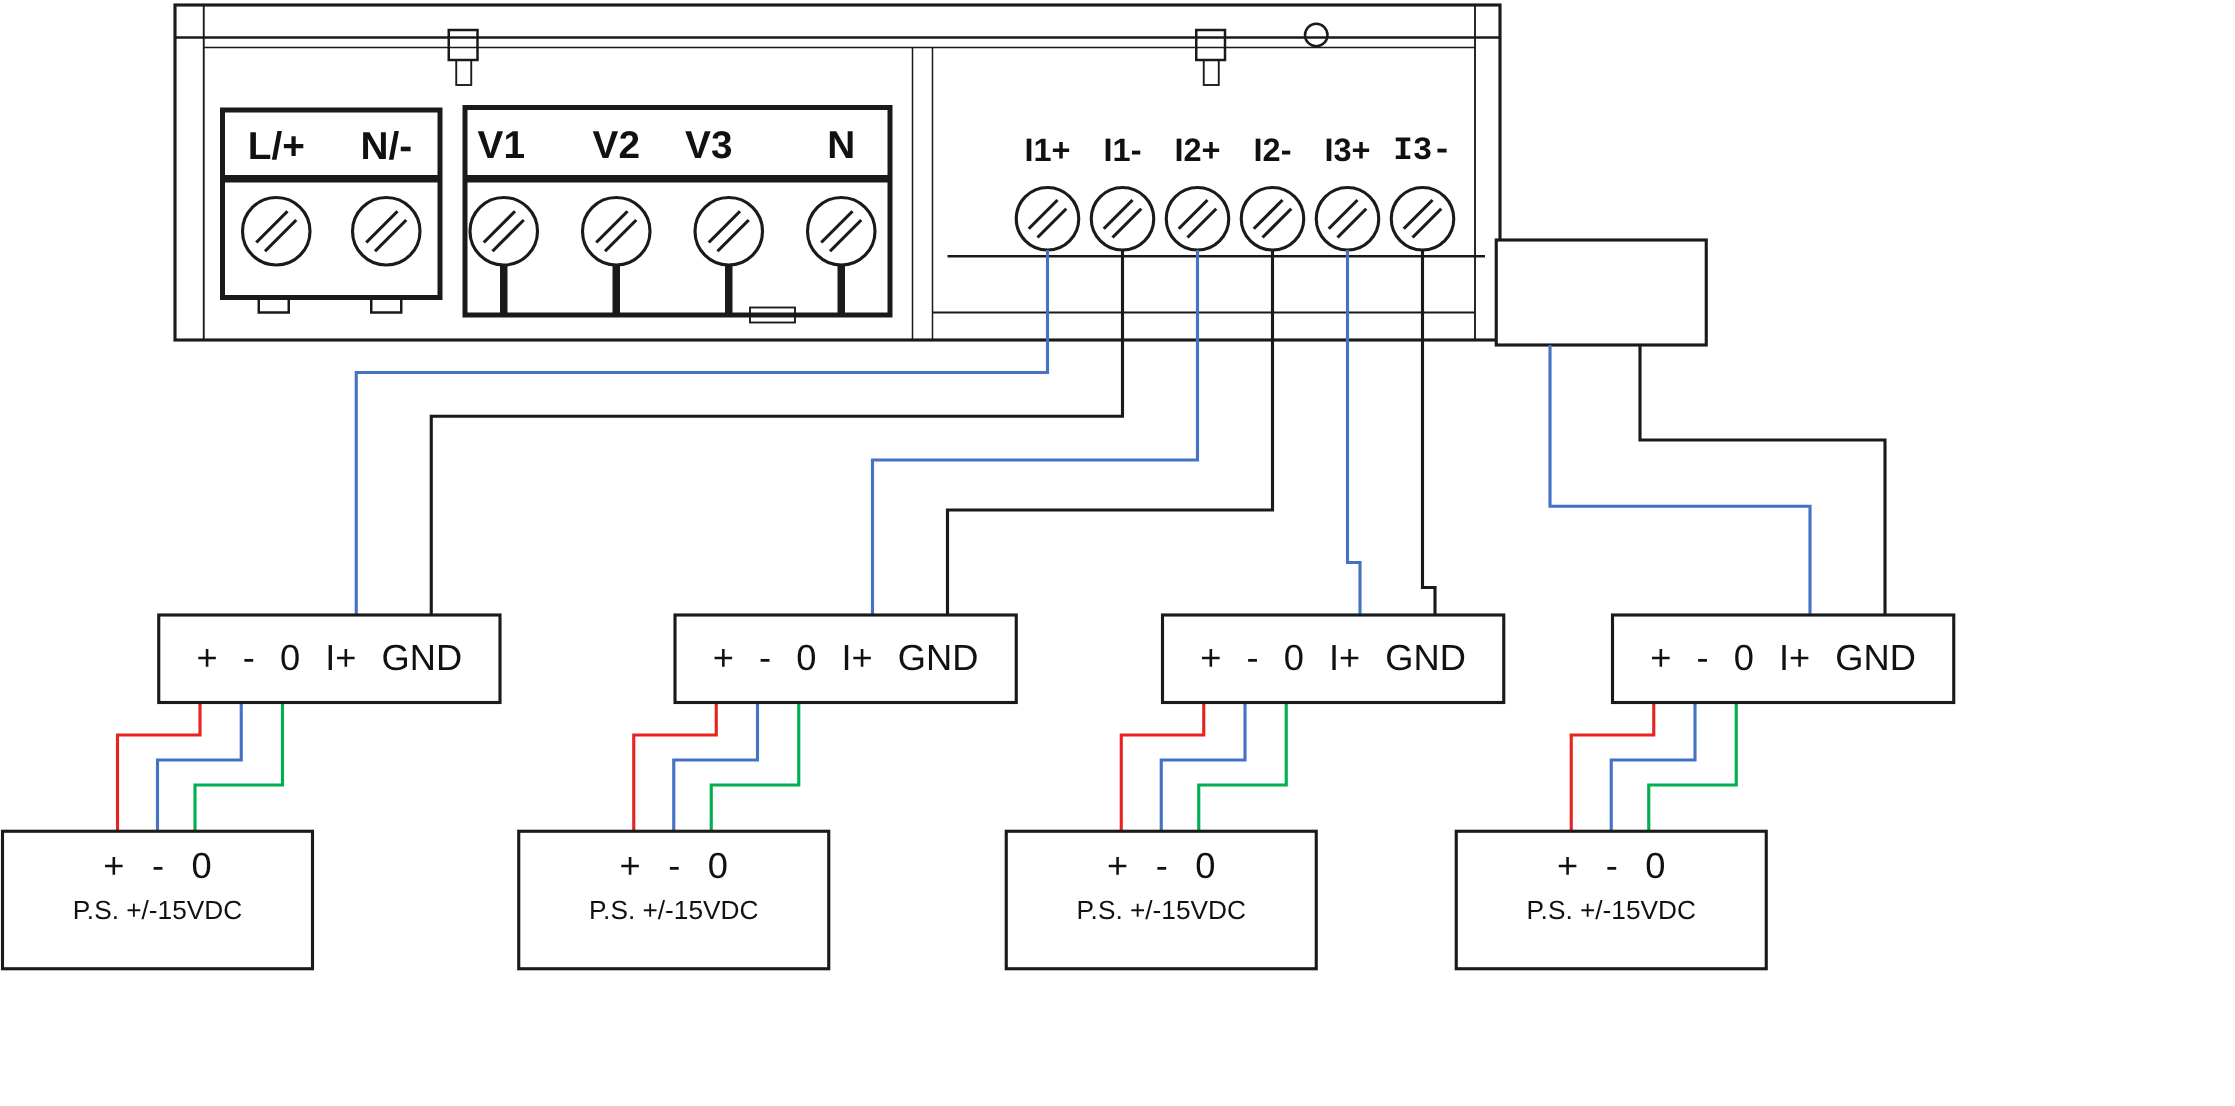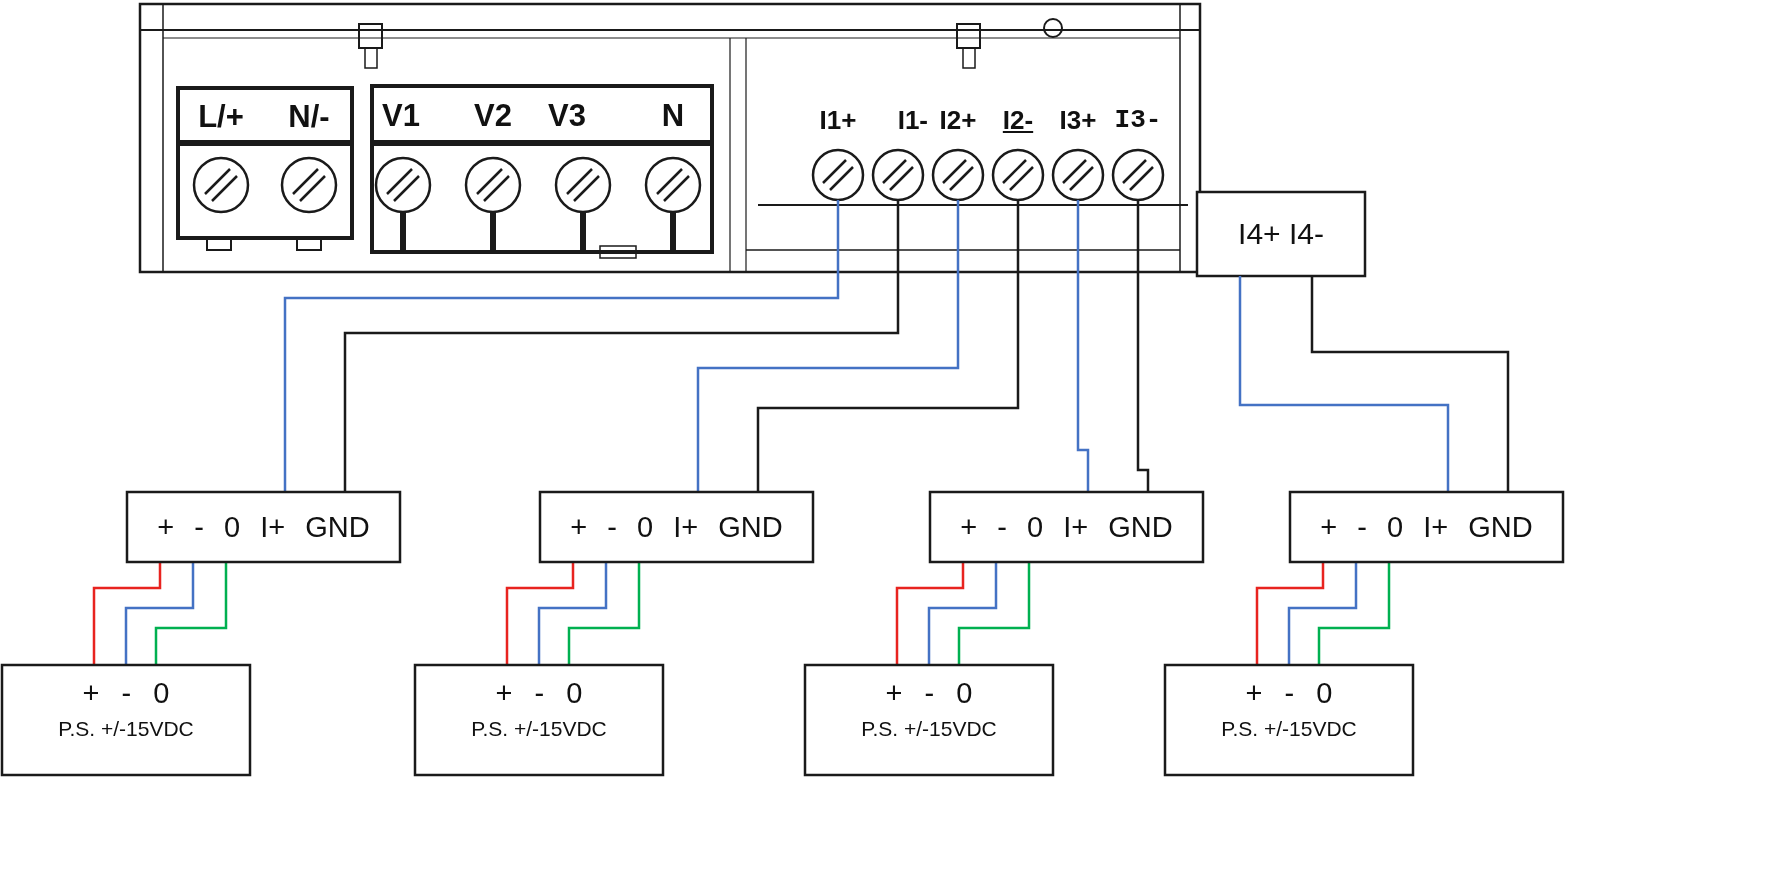--- a/index.html
+++ b/index.html
@@ -173,27 +173,26 @@
 
   <div class="lbl tlabel" style="left:173px;top:97px;width:96px;">L/+</div>
   <div class="lbl tlabel" style="left:261px;top:97px;width:96px;">N/-</div>
 
   <div class="lbl tlabel" style="left:353px;top:96px;width:96px;">V1</div>
   <div class="lbl tlabel" style="left:445px;top:96px;width:96px;">V2</div>
   <div class="lbl tlabel" style="left:519px;top:96px;width:96px;">V3</div>
   <div class="lbl tlabel" style="left:625px;top:96px;width:96px;">N</div>
 
   <div class="lbl ilabel" style="left:808px;top:100px;width:60px;">I1+</div>
-  <div class="lbl ilabel" style="left:868px;top:100px;width:60px;text-align:right;">I1-</div>
+  <div class="lbl ilabel" style="left:868px;top:100px;width:60px;">I1-</div>
   <div class="lbl ilabel" style="left:928px;top:100px;width:60px;">I2+</div>
-  <div class="lbl ilabel" style="left:988px;top:100px;width:60px;text-decoration:underline;">I2-</div>
+  <div class="lbl ilabel" style="left:988px;top:100px;width:60px;">I2-</div>
   <div class="lbl ilabel" style="left:1048px;top:100px;width:60px;">I3+</div>
   <div class="lbl ilabel" style="left:1108px;top:100px;width:60px;font-family:Liberation Mono, monospace;">I3-</div>
 
-  <div class="lbl i4label" style="left:1197px;top:192px;width:168px;height:84px;">I4+ I4-</div>
 
   <div class="lbl xdlabel" style="left:127px;top:492px;width:273px;">+ - 0 I+ GND</div>
   <div class="lbl xdlabel" style="left:540px;top:492px;width:273px;">+ - 0 I+ GND</div>
   <div class="lbl xdlabel" style="left:930px;top:492px;width:273px;">+ - 0 I+ GND</div>
   <div class="lbl xdlabel" style="left:1290px;top:492px;width:273px;">+ - 0 I+ GND</div>
 
   <div class="psbox-text" style="left:2px;top:665px;width:248px;height:110px;">
     <div class="ps-terms">+ - 0</div>
     <div class="ps-name">P.S. +/-15VDC</div>
   </div>

